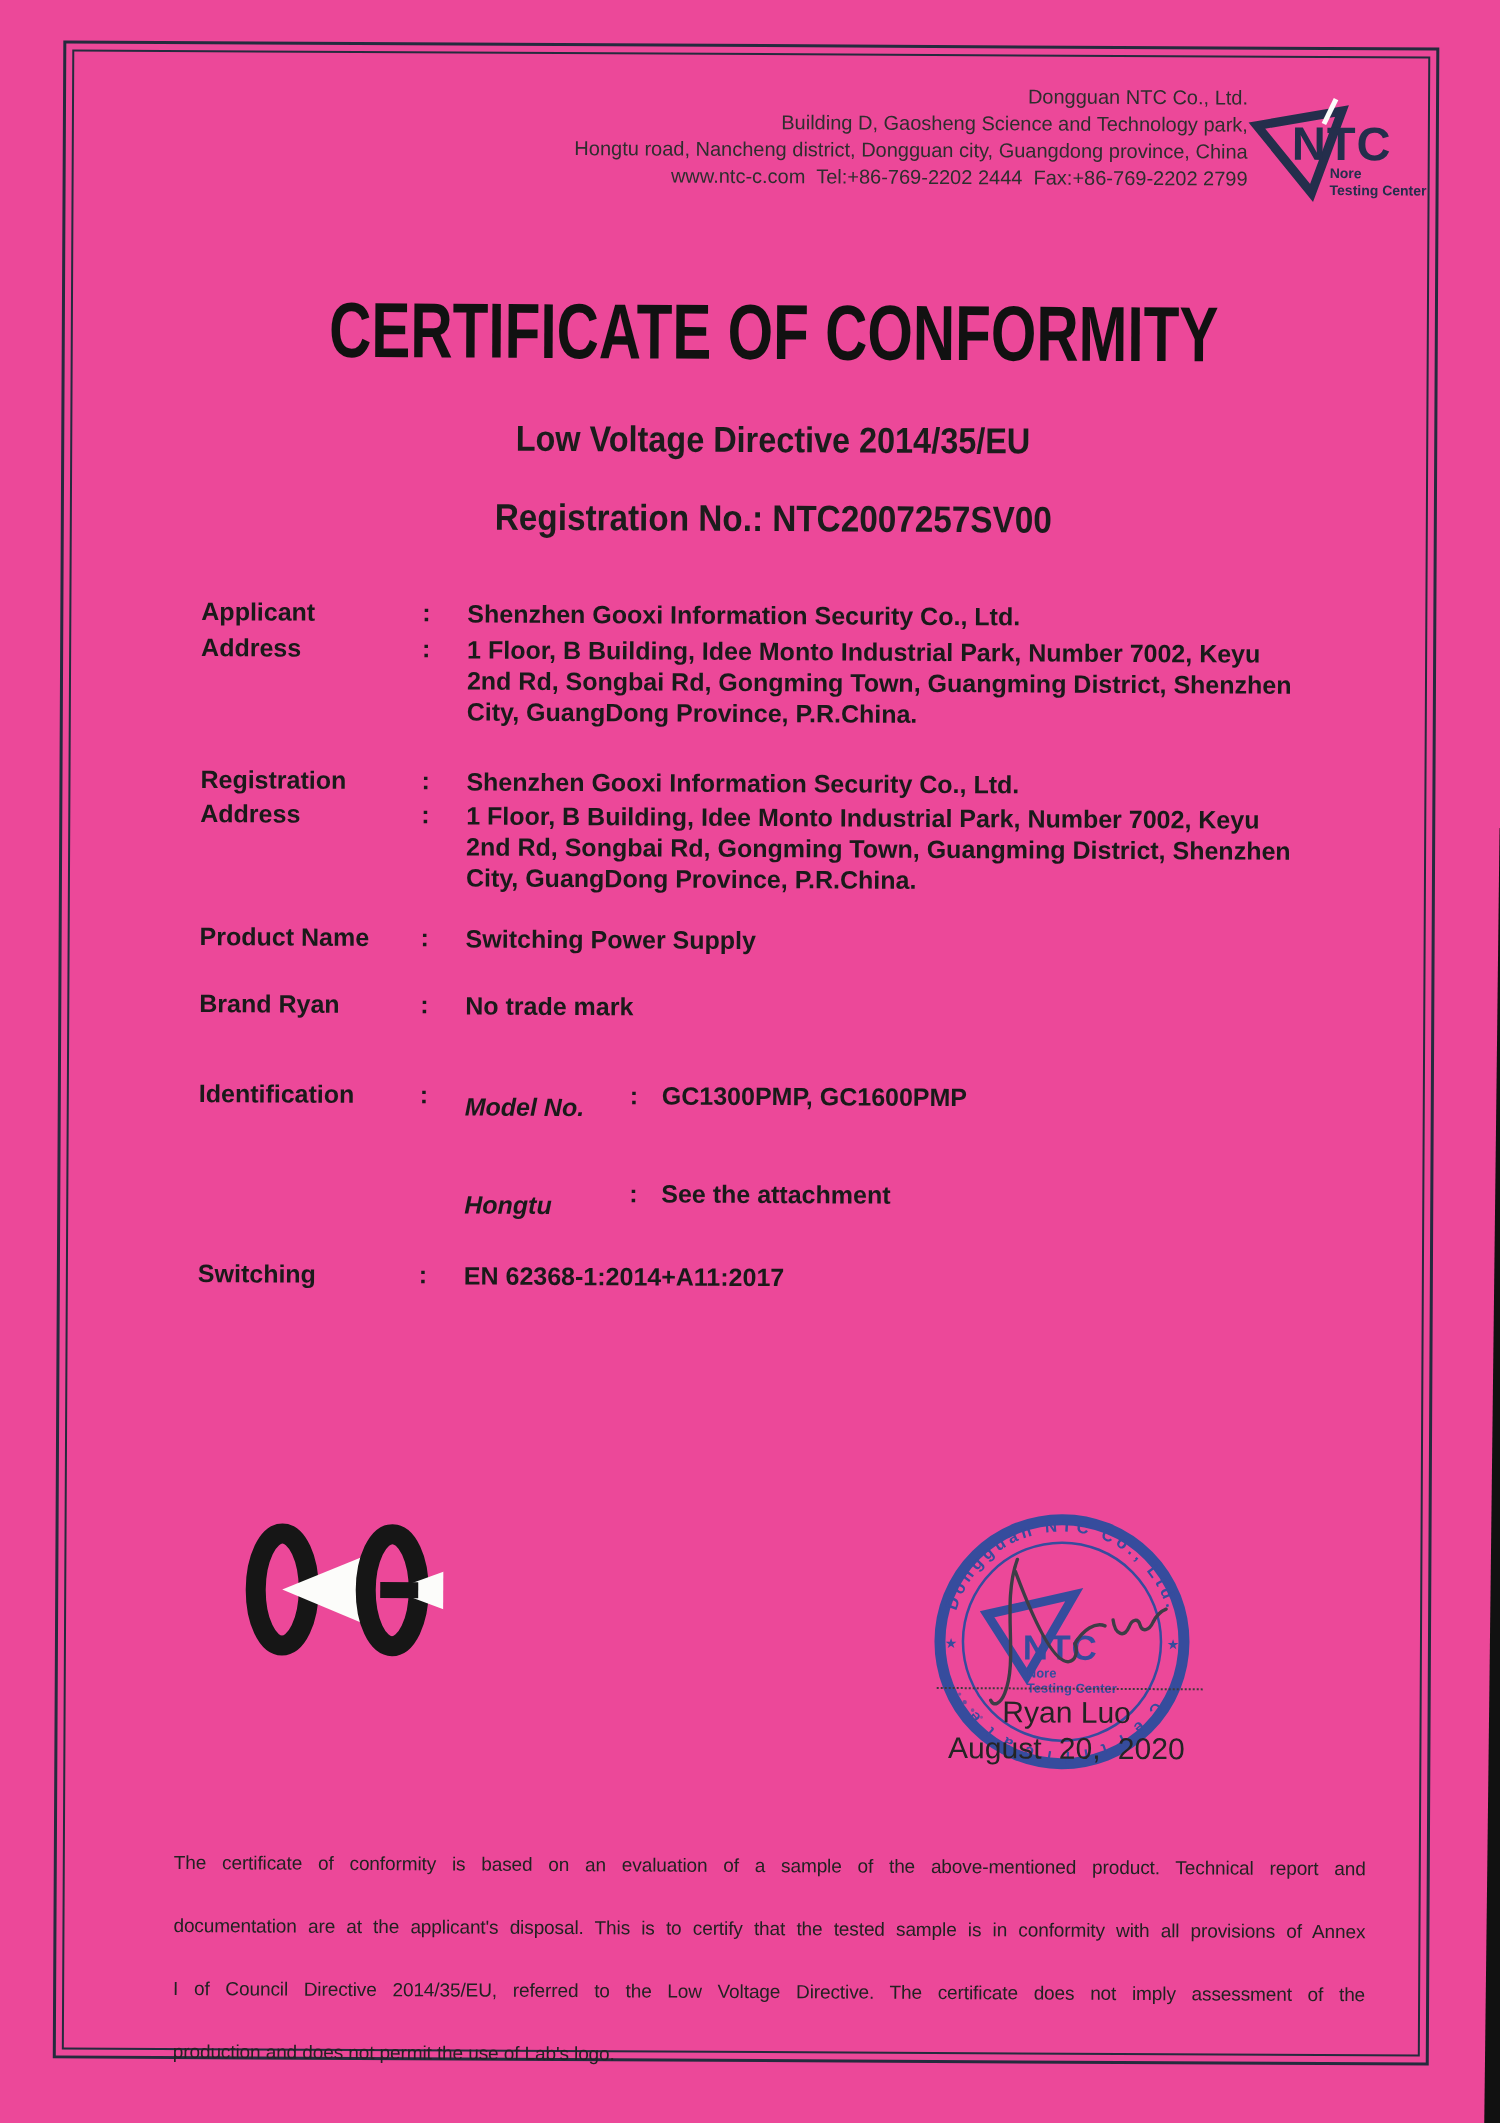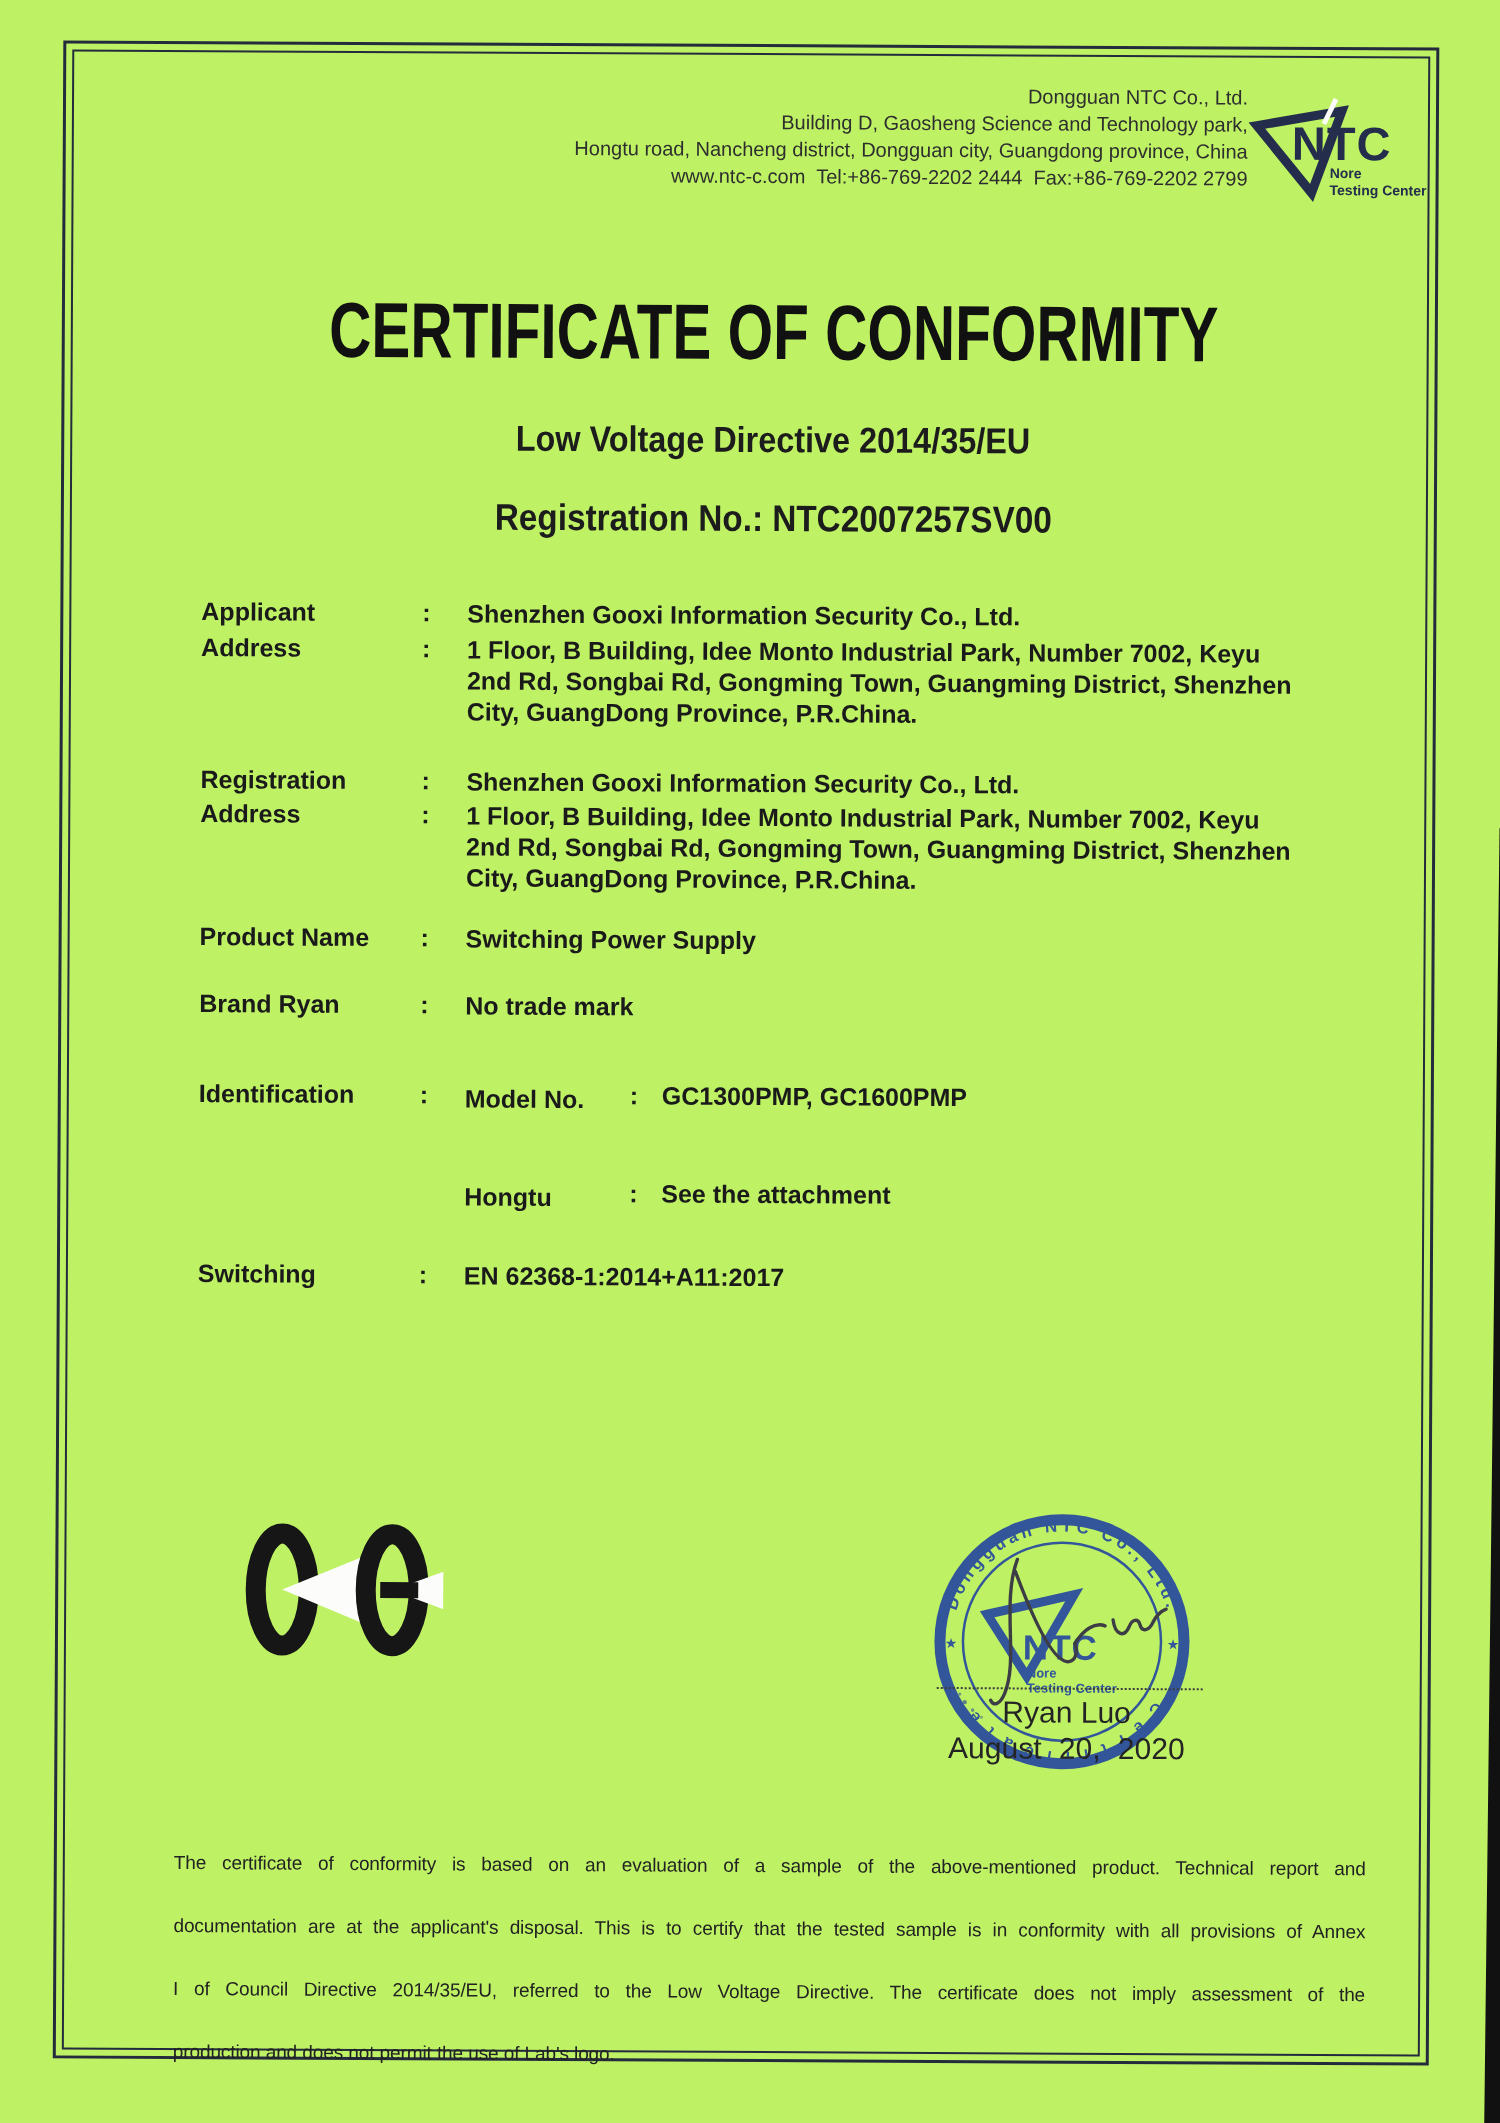--- a/index.html
+++ b/index.html
@@ -1,16 +1,16 @@
 <!DOCTYPE html>
 <html><head>
 <meta charset="utf-8">
 <style>
   html,body{margin:0;padding:0;background:#e8e8e6;}
-  .sheet{position:relative;width:1500px;height:2123px;background:#bef264;overflow:hidden;
+  .sheet{position:relative;width:1500px;height:2123px;background:#ec4899;overflow:hidden;
          font-family:"Liberation Sans",sans-serif;color:#1c1c1c;}
   .tilt{position:absolute;inset:0;transform:rotate(0.3deg);transform-origin:50% 50%;}
   
   .frame-outer{position:absolute;left:58px;top:44px;width:1370px;height:2012px;
                border:3px solid #242b3d;}
   .frame-inner{position:absolute;left:6px;top:6px;right:6px;bottom:6px;border:2px solid #242b3d;}
   
   .letterhead{position:absolute;top:82px;right:257px;text-align:right;font-size:20px;
               line-height:27px;color:#2e2e2e;}
   .letterhead .pre{white-space:pre;}
@@ -20,21 +20,21 @@
   .title{top:292px;font-size:78px;font-weight:700;line-height:80px;color:#111;}
   .title .squeeze{display:inline-block;transform:scaleX(0.75);transform-origin:50% 50%;letter-spacing:0px;}
   .directive{top:420px;font-size:36px;font-weight:700;line-height:40px;}
   .registration{top:498px;font-size:37px;font-weight:700;line-height:42px;}
   .squeeze90{display:inline-block;transform:scaleX(0.90);transform-origin:50% 50%;}
   
   .frow{position:absolute;left:0;width:1400px;font-size:25px;font-weight:700;color:#1a1a1a;}
   .flabel{position:absolute;left:199px;top:0;}
   .fcolon{position:absolute;left:420px;top:0;}
   .fvalue{position:absolute;left:465px;top:0;width:930px;line-height:31px;}
-  .sublabel{position:absolute;left:465px;top:4px;}
+  .sublabel{position:absolute;left:465px;top:12px;font-style:italic;}
   .fcolon2{position:absolute;left:630px;top:0;}
   .fvalue2{position:absolute;left:662px;top:0;width:740px;}
   
   .footer{position:absolute;left:178px;top:1850px;width:1192px;font-size:19px;
           line-height:31.5px;letter-spacing:-0.1px;color:#222;}
   .jline{text-align:justify;}
   .jline::after{content:"";display:inline-block;width:100%;}
   
   .stamp-svg{position:absolute;left:930px;top:1505px;opacity:0.94;}
   .sig-svg{position:absolute;left:950px;top:1540px;}

